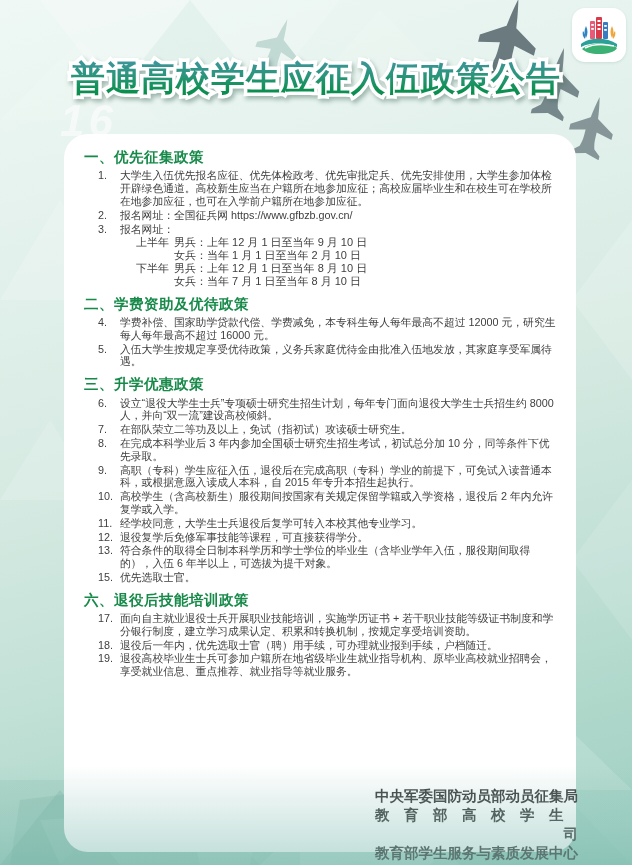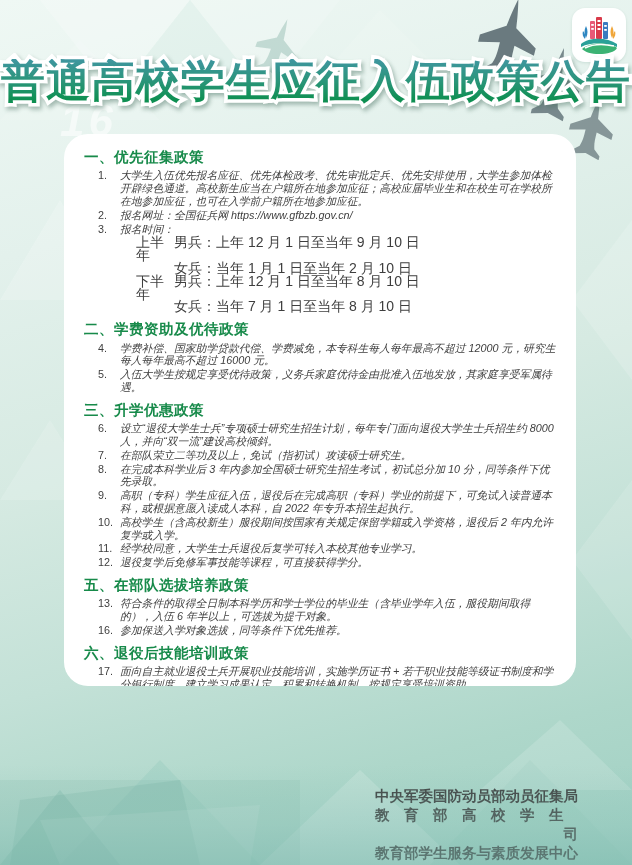--- a/index.html
+++ b/index.html
@@ -18,46 +18,46 @@
     color:rgba(255,255,255,0.55);letter-spacing:4px;pointer-events:none;
   }
   
   .logo{
     position:absolute;top:8px;right:6px;width:54px;height:54px;background:#ffffff;
     border-radius:13px;display:flex;align-items:center;justify-content:center;
     box-shadow:0 1px 3px rgba(0,80,60,0.12);
   }
   
   .title-wrap{position:absolute;top:60px;left:0;width:632px;text-align:center;}
-  .title-stack{position:relative;display:inline-block;font-weight:bold;font-size:44px;letter-spacing:1px;line-height:1.1;font-family:Liberation Mono, monospace;}
+  .title-stack{position:relative;display:inline-block;font-weight:bold;font-size:34px;letter-spacing:1px;line-height:1.1;}
   .title-stroke{
     position:absolute;left:0;top:0;color:#ffffff;
     -webkit-text-stroke:7px #ffffff;
     filter:drop-shadow(2px 3px 2px rgba(70,110,95,0.45));
   }
   .title-fill{
     position:relative;
     background:linear-gradient(180deg,#3f96a0 0%,#2a9579 45%,#0f9053 80%,#0a8a4c 100%);
     -webkit-background-clip:text;background-clip:text;color:transparent;
   }
   
   .card{
-    position:absolute;left:64px;top:134px;width:512px;height:552px;
+    position:absolute;left:64px;top:134px;width:512px;height:718px;
     background:#ffffff;border-radius:24px;box-sizing:border-box;
     padding:11px 20px 10px 20px;overflow:hidden;
   }
   .sec-head{
     color:#178a4a;font-weight:bold;font-size:14.5px;line-height:1.2;
     margin:8px 0 3px 0;letter-spacing:0.5px;
   }
   .sec-head:first-child{margin-top:4px;}
   .item{display:flex;padding-left:14px;color:#3e3e3e;font-size:10.8px;line-height:12.8px;margin:0 0 1px 0;}
   .item .num{flex:none;width:22px;}
-  .item .txt{flex:1;font-style:italic;}
-  .schedule{padding-left:52px;color:#3e3e3e;font-size:14px;line-height:12.8px;}
+  .item .txt{flex:1;}
+  .schedule{padding-left:52px;color:#3e3e3e;font-size:11px;line-height:12.8px;}
   .srow{display:flex;}
   .srow .speriod{flex:none;width:38px;}
   .srow .slabel{flex:none;}
   .srow .stext{flex:none;}
   
   .footer{
     position:absolute;right:54px;top:787px;text-align:right;
     color:#3c3c3c;font-weight:bold;font-size:14.5px;line-height:1.32;
   }
   .footer .justify-line span{letter-spacing:1.0em;margin-right:-1.0em;}
@@ -147,21 +147,21 @@
   <div class="item">
     <span class="num">1.</span>
     <span class="txt">大学生入伍优先报名应征、优先体检政考、优先审批定兵、优先安排使用，大学生参加体检开辟绿色通道。高校新生应当在户籍所在地参加应征；高校应届毕业生和在校生可在学校所在地参加应征，也可在入学前户籍所在地参加应征。</span>
   </div>
   <div class="item">
     <span class="num">2.</span>
     <span class="txt">报名网址：全国征兵网 https://www.gfbzb.gov.cn/</span>
   </div>
   <div class="item">
     <span class="num">3.</span>
-    <span class="txt">报名时间：</span>
+    <span class="txt">报名网址：</span>
   </div>
   <div class="schedule">
     <div class="srow">
       <span class="speriod">上半年</span>
       <span class="slabel">男兵：</span>
       <span class="stext">上年 12 月 1 日至当年 9 月 10 日</span>
     </div>
     <div class="srow">
       <span class="speriod"></span>
       <span class="slabel">女兵：</span>
@@ -197,44 +197,43 @@
   <div class="item">
     <span class="num">7.</span>
     <span class="txt">在部队荣立二等功及以上，免试（指初试）攻读硕士研究生。</span>
   </div>
   <div class="item">
     <span class="num">8.</span>
     <span class="txt">在完成本科学业后 3 年内参加全国硕士研究生招生考试，初试总分加 10 分，同等条件下优先录取。</span>
   </div>
   <div class="item">
     <span class="num">9.</span>
-    <span class="txt">高职（专科）学生应征入伍，退役后在完成高职（专科）学业的前提下，可免试入读普通本科，或根据意愿入读成人本科，自 2022 年专升本招生起执行。</span>
+    <span class="txt">高职（专科）学生应征入伍，退役后在完成高职（专科）学业的前提下，可免试入读普通本科，或根据意愿入读成人本科，自 2015 年专升本招生起执行。</span>
   </div>
 
   <div class="item">
     <span class="num">10.</span>
     <span class="txt">高校学生（含高校新生）服役期间按国家有关规定保留学籍或入学资格，退役后 2 年内允许复学或入学。</span>
   </div>
   <div class="item">
     <span class="num">11.</span>
     <span class="txt">经学校同意，大学生士兵退役后复学可转入本校其他专业学习。</span>
   </div>
   <div class="item">
     <span class="num">12.</span>
     <span class="txt">退役复学后免修军事技能等课程，可直接获得学分。</span>
   </div>
 
-  <div class="sec-head">五、在部队选拔培养政策</div>
   <div class="item">
     <span class="num">13.</span>
     <span class="txt">符合条件的取得全日制本科学历和学士学位的毕业生（含毕业学年入伍，服役期间取得的），入伍 6 年半以上，可选拔为提干对象。</span>
   </div>
   <div class="item">
-    <span class="num">16.</span>
-    <span class="txt">参加保送入学对象选拔，同等条件下优先推荐。</span>
+    <span class="num">15.</span>
+    <span class="txt">优先选取士官。</span>
   </div>
 
   <div class="sec-head">六、退役后技能培训政策</div>
   <div class="item">
     <span class="num">17.</span>
     <span class="txt">面向自主就业退役士兵开展职业技能培训，实施学历证书 + 若干职业技能等级证书制度和学分银行制度，建立学习成果认定、积累和转换机制，按规定享受培训资助。</span>
   </div>
 
   <div class="item">
     <span class="num">18.</span>

